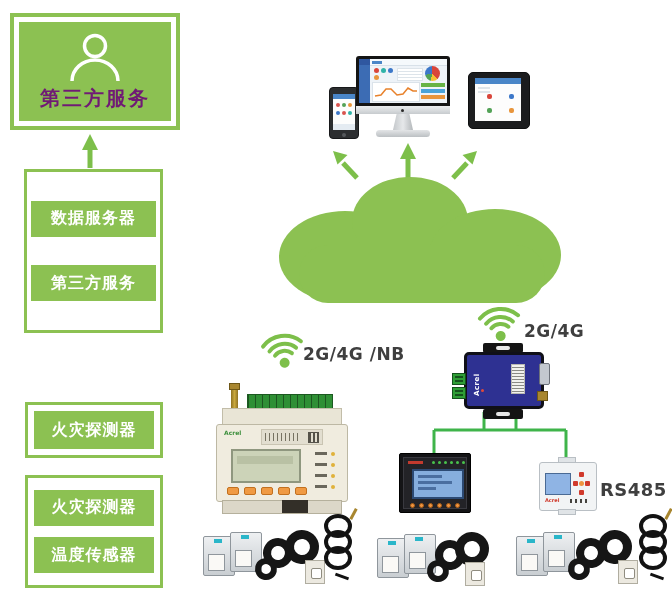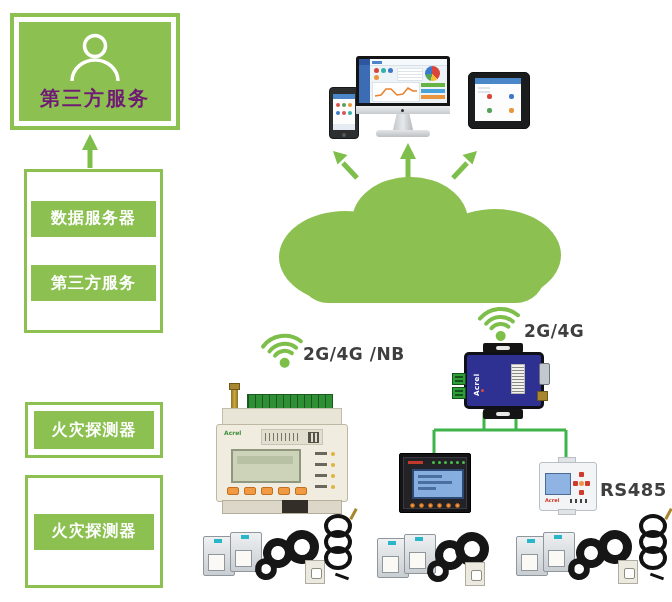--- a/index.html
+++ b/index.html
@@ -163,20 +163,21 @@
     <div class="g-item">数据服务器</div>
     <div class="g-item">第三方服务</div>
   </div>
 
   <div id="fire-box" class="abs frame">
     <div class="g-item">火灾探测器</div>
   </div>
 
   <div id="sensors" class="abs frame">
     <div class="g-item">火灾探测器</div>
+    <div class="g-item">温度传感器</div>
   </div>
 
   <div id="phone" class="abs">
     <div class="scr">
       <div class="bar"></div>
       <div class="dot" style="left:3px;top:9px;background:#d9534f;"></div>
       <div class="dot" style="left:9px;top:9px;background:#53a257;"></div>
       <div class="dot" style="left:15px;top:9px;background:#e8953c;"></div>
       <div class="dot" style="left:3px;top:17px;background:#3d78c9;"></div>
       <div class="dot" style="left:9px;top:17px;background:#d9534f;"></div>

